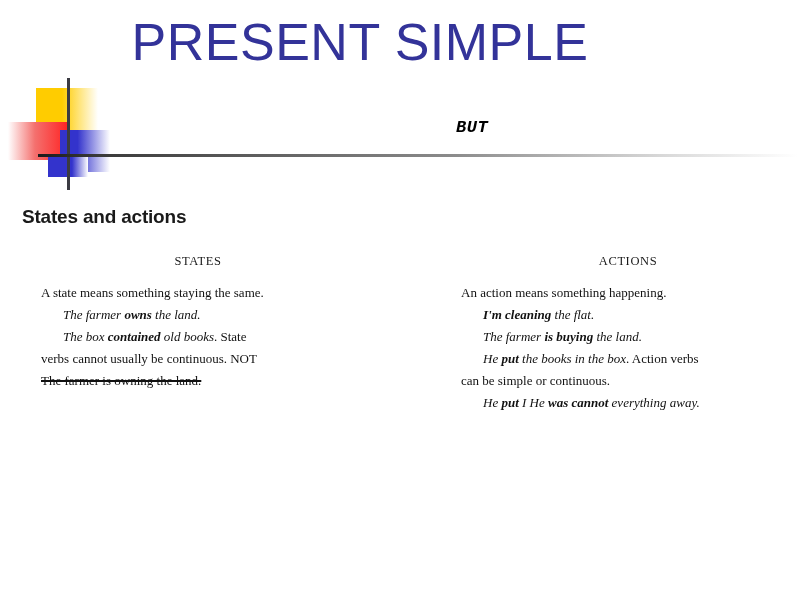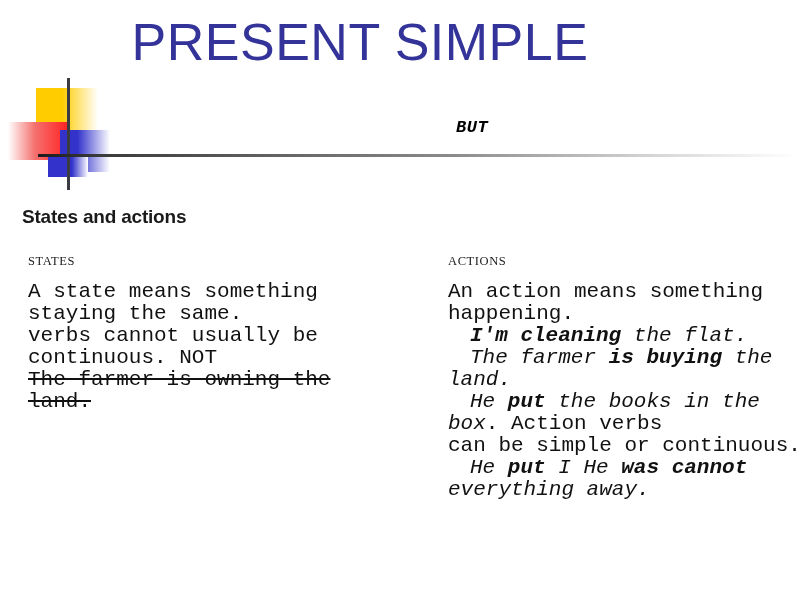--- a/index.html
+++ b/index.html
@@ -133,26 +133,26 @@
   }
   #col-states  { left: 28px;  width: 340px; }
   #col-actions { left: 448px; width: 360px; }
 
   .col-label {
     font-family: "Liberation Serif", serif;
     font-size: 12.5px;
     letter-spacing: 0.6px;
     color: #1a1a1a;
     margin: 0 0 12px 0;
+    text-align: center;
   }
   .col-body {
-    font-size: 21px;
+    font-size: 13px;
     line-height: 22px;
-    margin: 0;
-    font-family: Liberation Mono, monospace;
+    margin: 13px;
   }
   .col-body p { margin: 0; }
   .indent  { text-indent: 22px; }
   .ital    { font-style: italic; }
   .ital-b  { font-style: italic; font-weight: bold; }
   .struck  { text-decoration: line-through; text-decoration-thickness: 1.5px; }
 </style>
 </head>
 <body>
 
@@ -170,20 +170,22 @@
 <div id="but-label">BUT</div>
 
 <div id="extract">
 
   <div id="extract-heading">States and actions</div>
 
   <div class="column" id="col-states">
     <div class="col-label">STATES</div>
     <div class="col-body">
         <p><span>A state means something staying the same.</span></p>
+        <p class="indent"><span class="ital">The farmer </span><span class="ital-b">owns</span><span class="ital"> the land.</span></p>
+        <p class="indent"><span class="ital">The box </span><span class="ital-b">contained</span><span class="ital"> old books</span><span>. State</span></p>
         <p><span>verbs cannot usually be continuous. NOT</span></p>
         <p><span class="struck">The farmer is owning the land.</span></p>
       </div>
   </div>
 
   <div class="column" id="col-actions">
     <div class="col-label">ACTIONS</div>
     <div class="col-body">
         <p><span>An action means something happening.</span></p>
         <p class="indent"><span class="ital-b">I'm cleaning</span><span class="ital"> the flat.</span></p>

